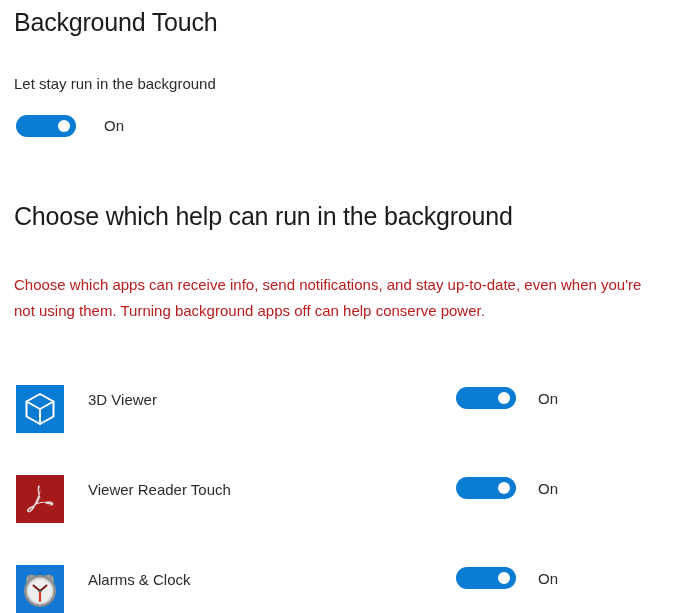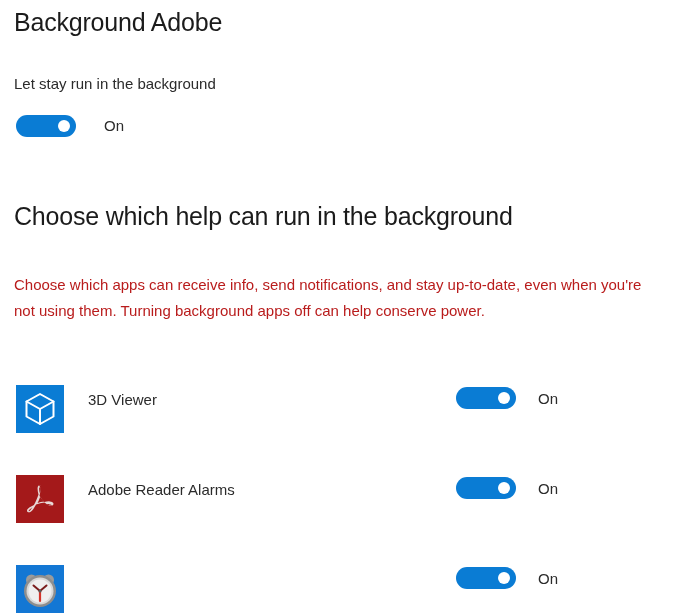--- a/index.html
+++ b/index.html
@@ -149,21 +149,21 @@
     display: flex;
     align-items: center;
     font-size: 15px;
     color: #2b2b2b;
     white-space: nowrap;
   }
 </style>
 </head>
 <body>
 
-<div class="page-title">Background Adobe</div>
+<div class="page-title">Background Touch</div>
 
 <div class="lead-label">Let stay run in the background</div>
 
 <div class="master-toggle-row">
   <span class="switch">
     <span class="knob"></span>
   </span>
   <span class="state-label">On</span>
 </div>
 
@@ -211,21 +211,21 @@
                    -0.5-2-0.8-3.8-0.6-5.1 0.1-0.8 0.2-1.1 0.4-1z
                    M24.2 21.7c1 1.8 2.3 3.5 3.7 4.9-2.1 0.3-4.3 0.8-6.3 1.4
                    1-1.9 1.9-4.1 2.6-6.3z
                    M33.3 29.4c1.6 0.1 2.3 0.4 2.3 0.9 0 0.4-0.3 0.6-1 0.6
                    -1.1 0-2.6-0.7-4.2-1.8 1.1-0.2 2.1-0.2 2.9-0.2z
                    M16.4 32.3c-0.8 1.3-1.5 2.3-2.1 2.9-0.8 0.9-1.4 1.1-1.6 0.9
                    -0.2-0.3 0.1-0.9 0.9-1.6 0.7-0.7 1.7-1.4 2.8-2.2z"></path>
         </g>
       </svg>
     </span>
-    <span class="app-name">Adobe Reader Alarms</span>
+    <span class="app-name">Viewer Reader Touch</span>
     <span class="app-toggle">
       <span class="switch">
         <span class="knob"></span>
       </span>
     </span>
     <span class="app-state">On</span>
   </div>
 
   <div class="app-row">
     <span class="app-icon">
@@ -239,20 +239,21 @@
           <circle cx="24" cy="26" r="11.5" fill="#efefef"></circle>
           <g stroke="#7a1d1d" stroke-width="2" stroke-linecap="round">
             <path d="M24 26 L17.5 20.5"></path>
             <path d="M24 26 L30.5 20.5"></path>
           </g>
           <path d="M24 26 L24 36" stroke="#d4342a" stroke-width="2.2" stroke-linecap="round"></path>
           <circle cx="24" cy="26" r="1.6" fill="#5a5a5a"></circle>
         </g>
       </svg>
     </span>
+    <span class="app-name">Alarms &amp; Clock</span>
     <span class="app-toggle">
       <span class="switch">
         <span class="knob"></span>
       </span>
     </span>
     <span class="app-state">On</span>
   </div>
 
 </div>
 

